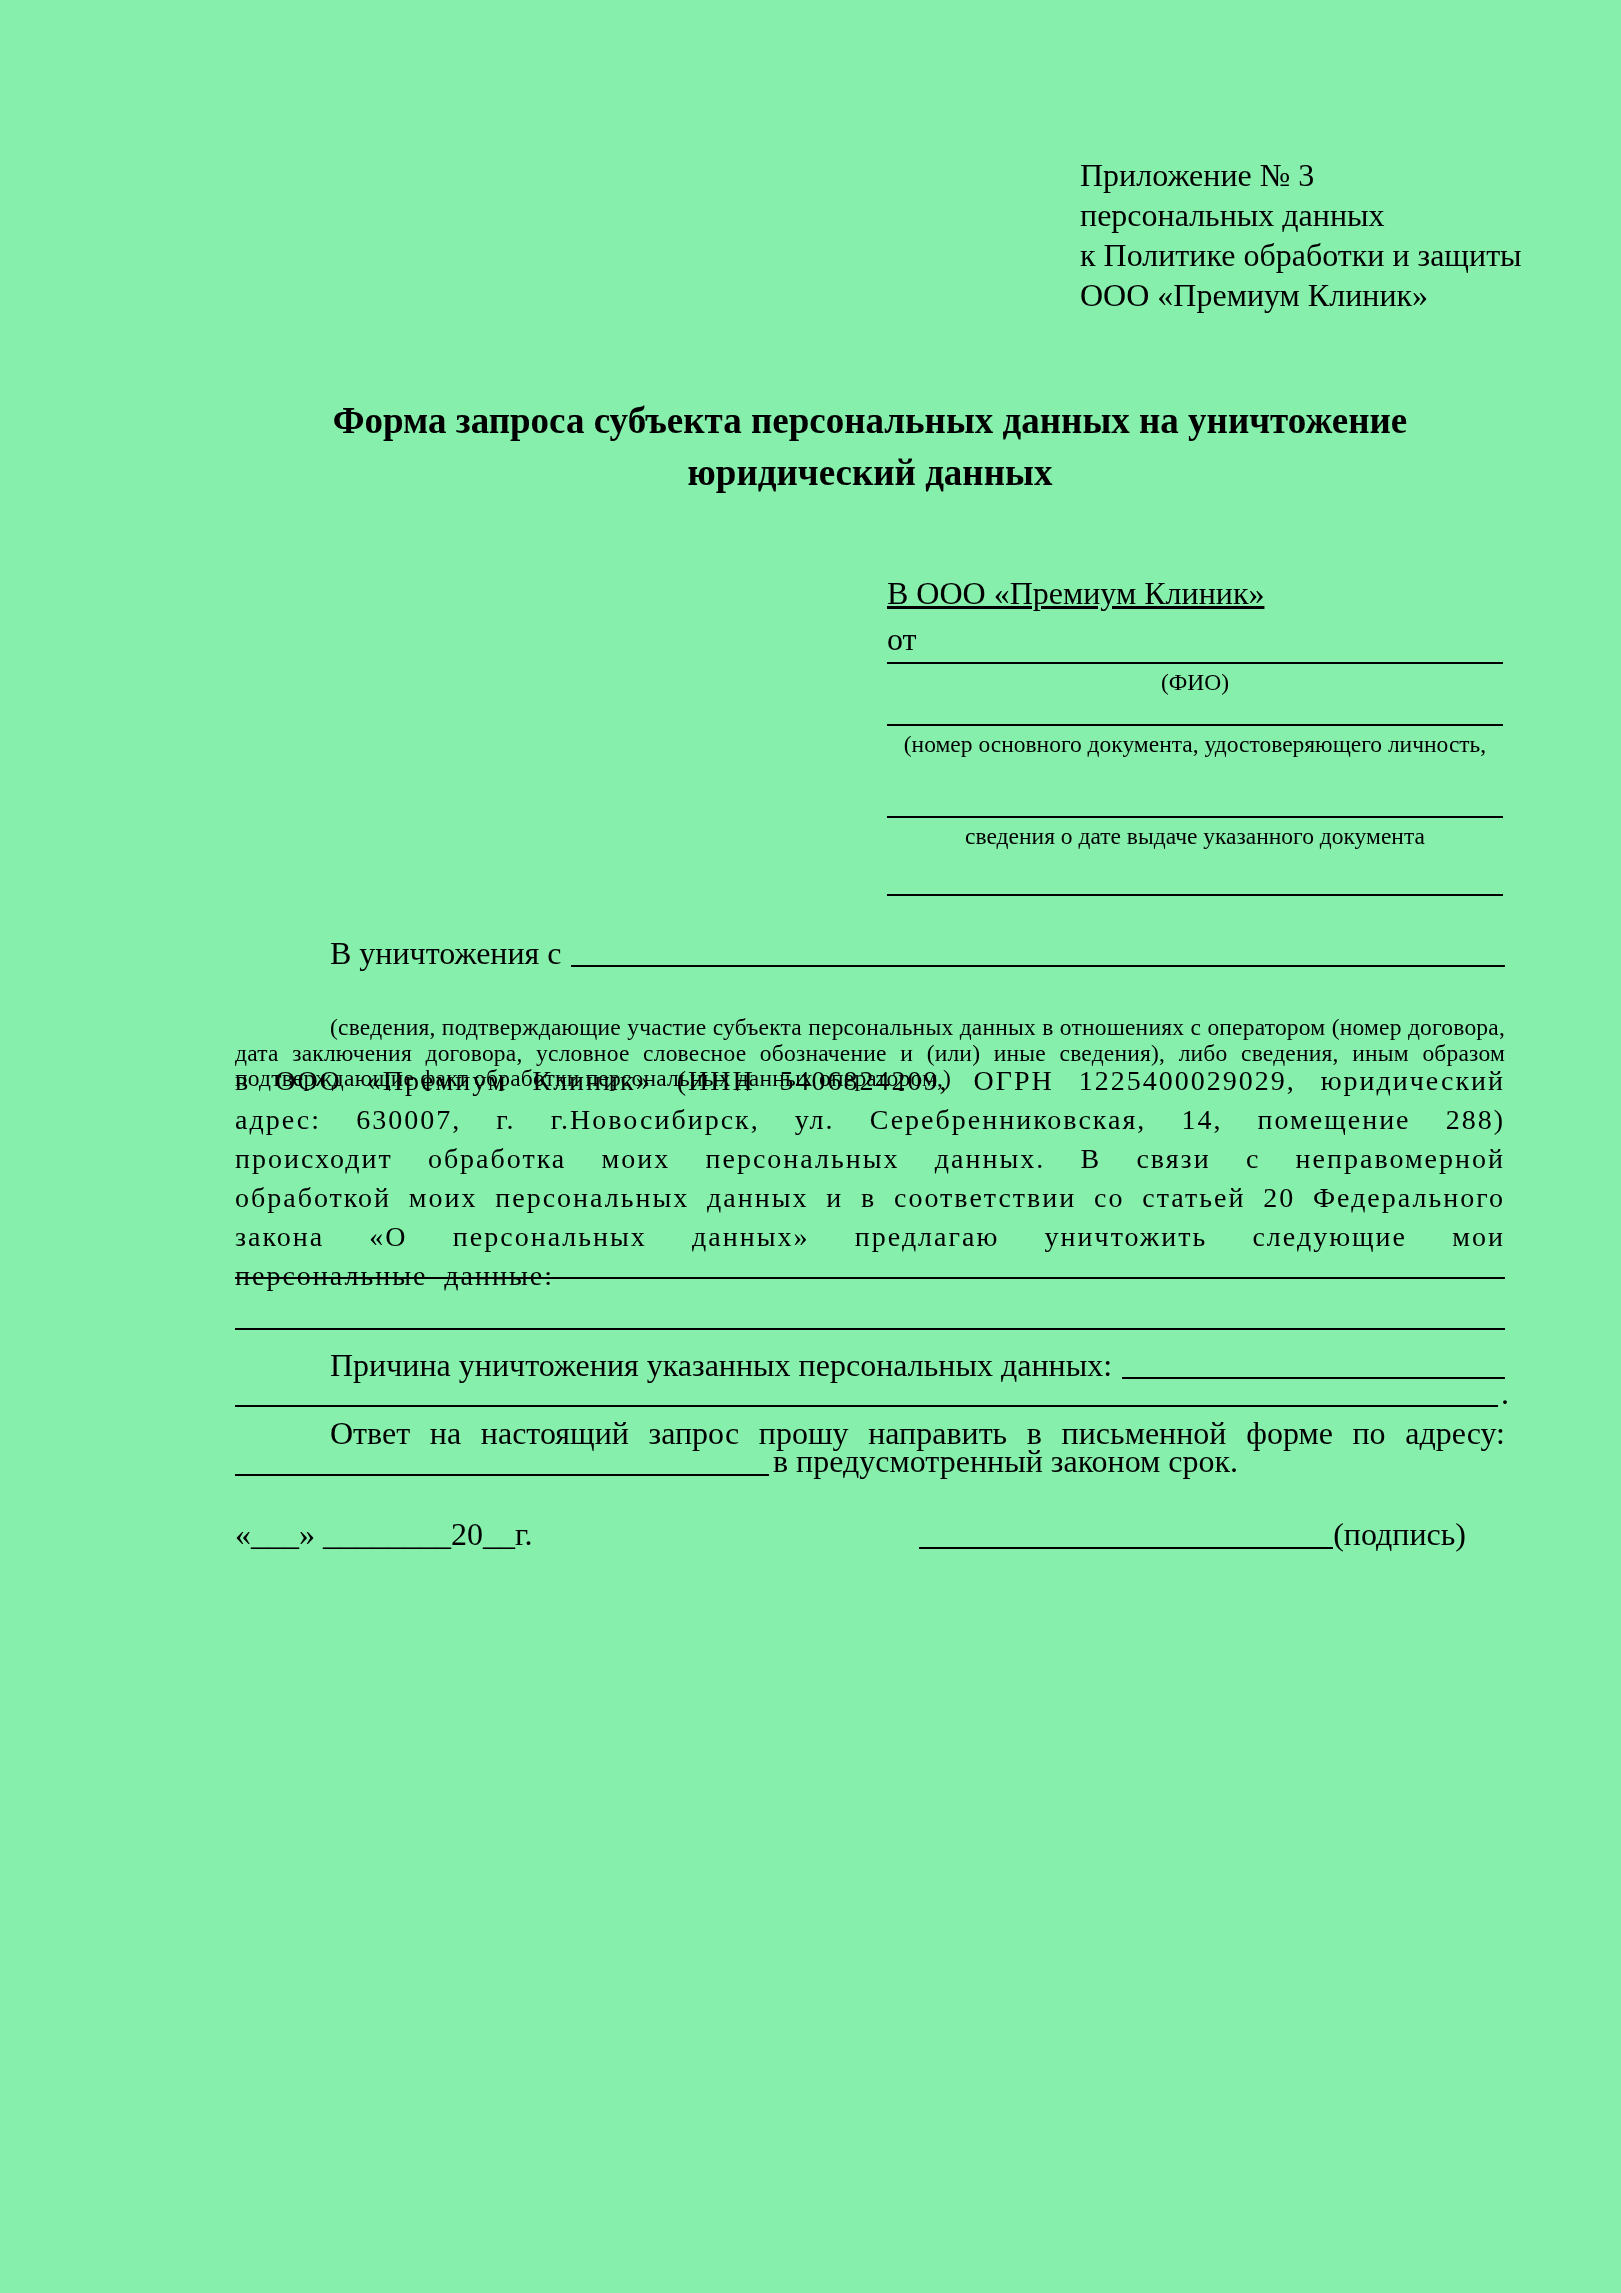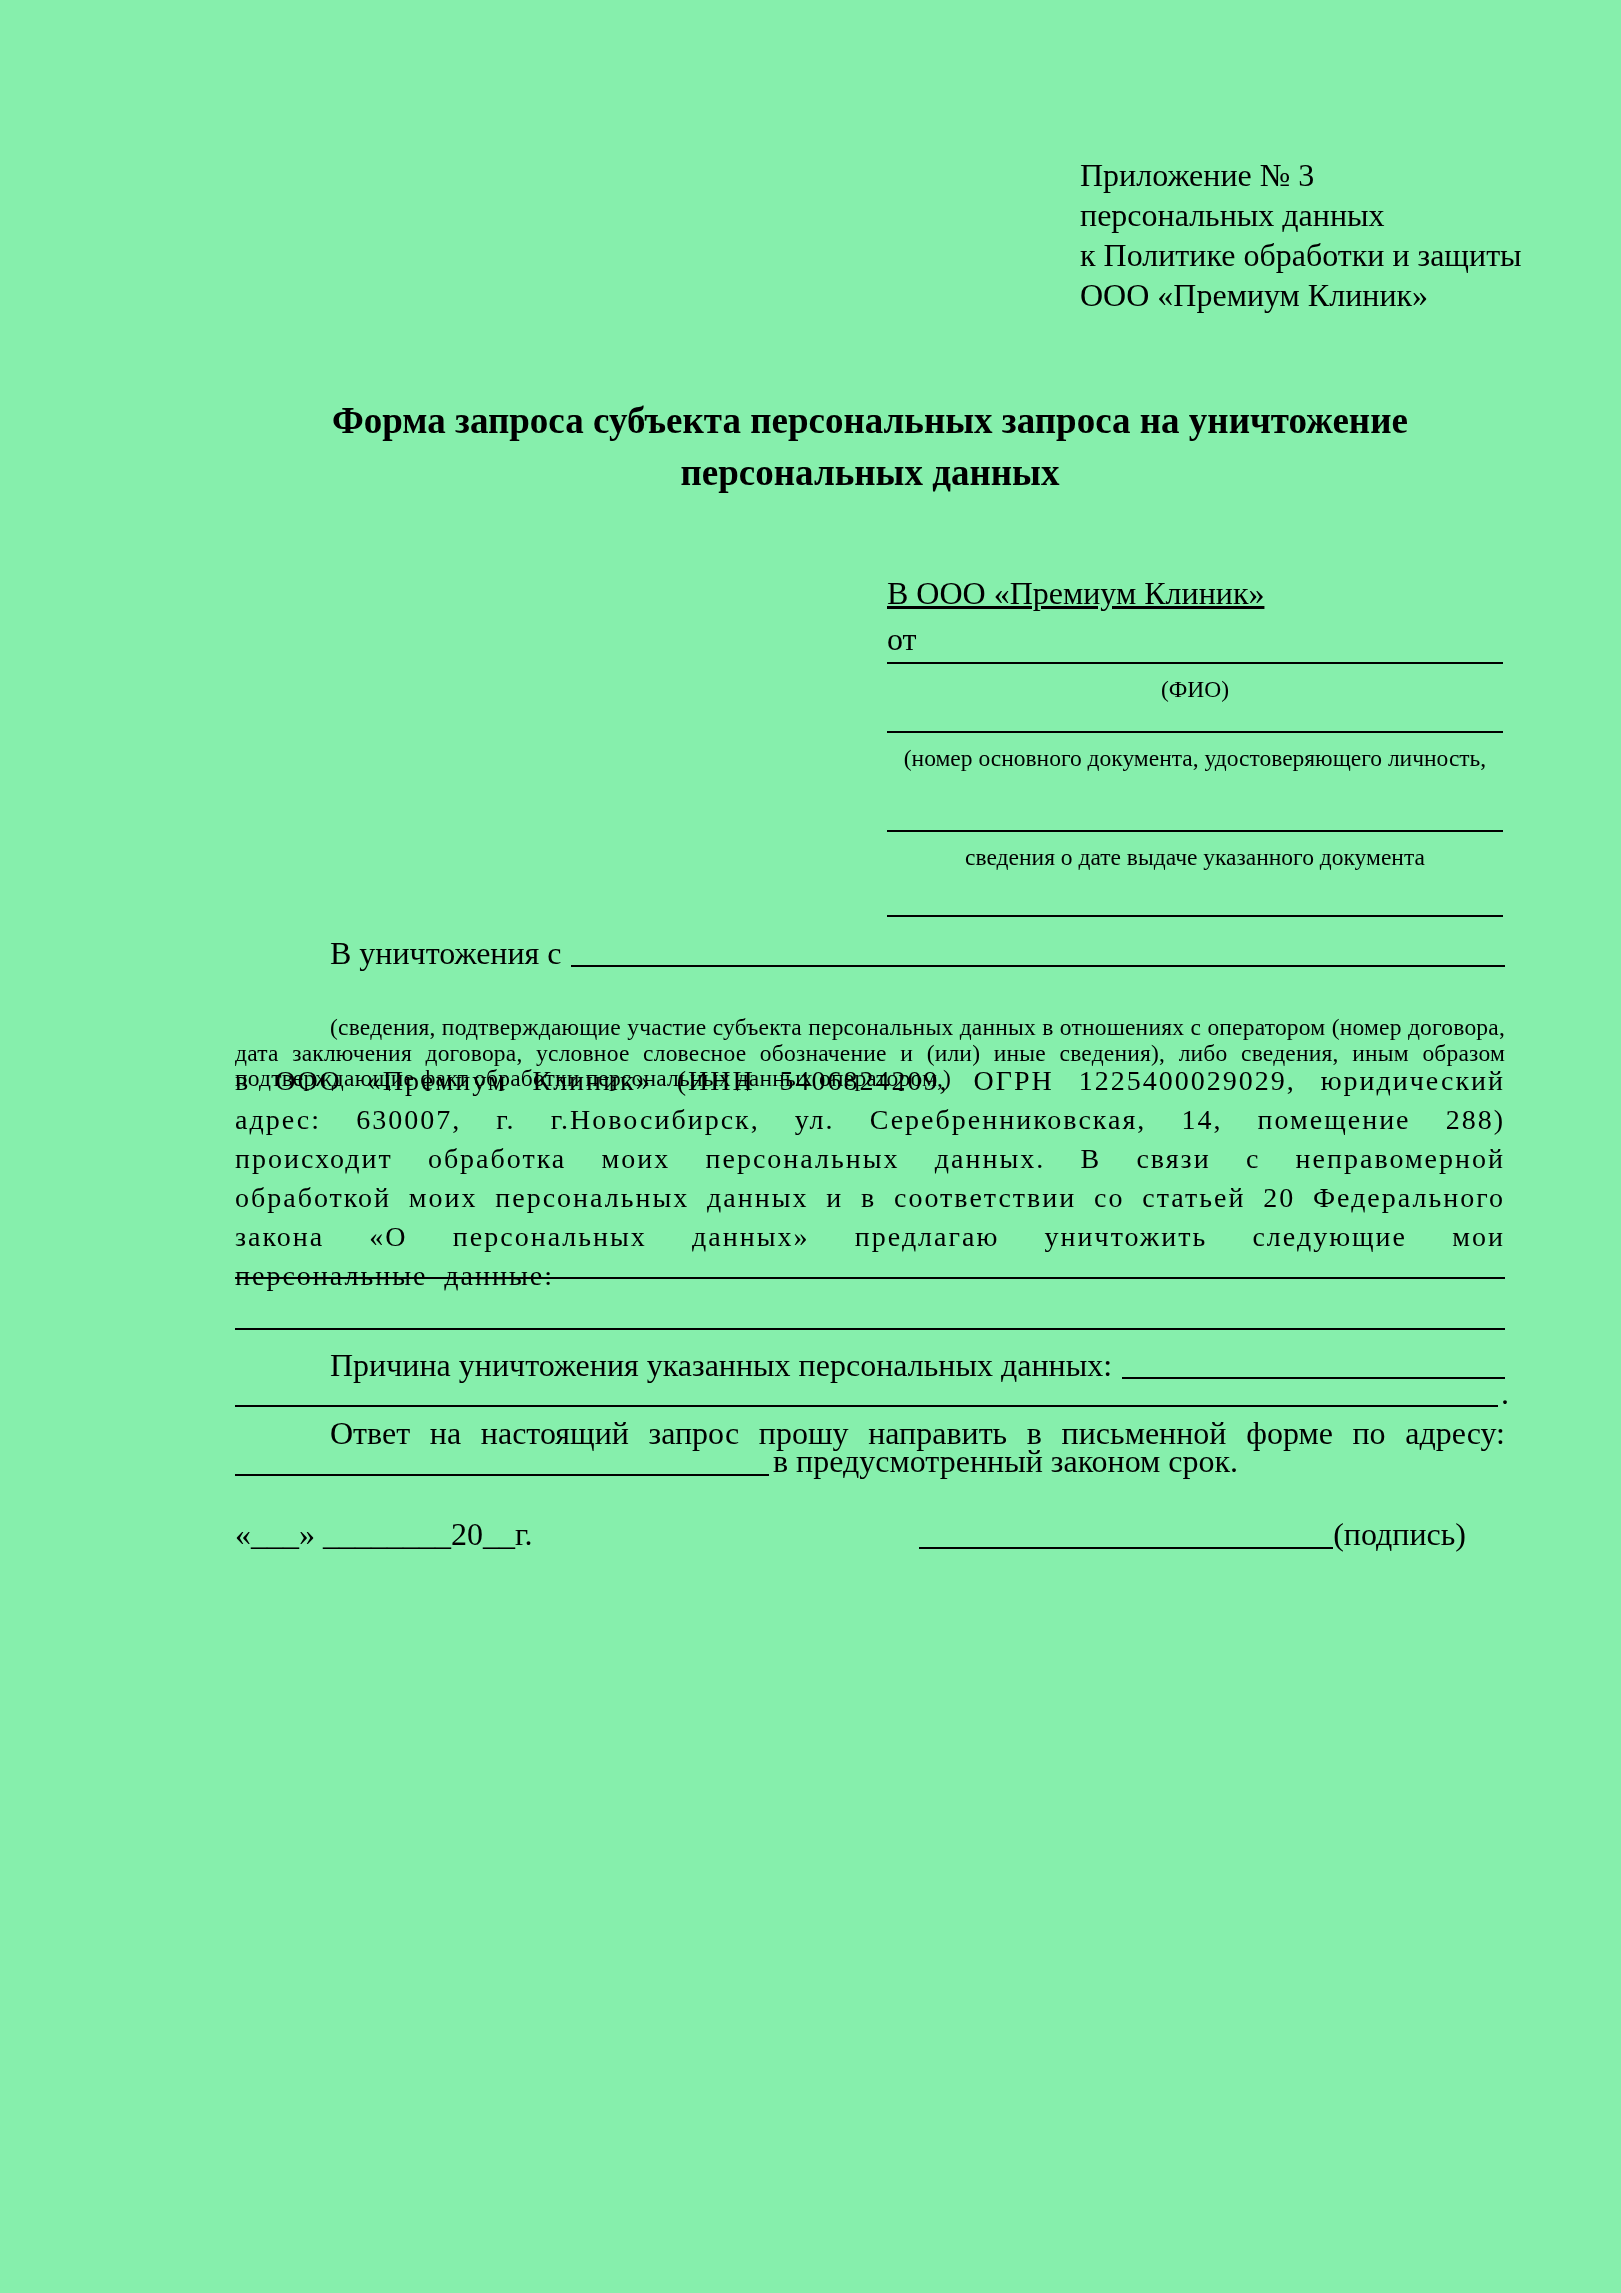--- a/index.html
+++ b/index.html
@@ -20,21 +20,21 @@
   .doc-title{
     position:absolute;left:235px;top:395px;width:1270px;
     margin:0;text-align:center;
     font-size:37px;line-height:52px;font-weight:700;
   }
   
   .addressee{position:absolute;left:887px;top:573px;width:616px;font-size:32px;}
   .addr-to{line-height:41px;text-decoration:underline;}
   .addr-from{line-height:41px;margin-top:4.9px;}
   .field-line{height:0;border-bottom:2.9px solid #000;margin-top:2px;}
-  .field-label{font-size:23.5px;line-height:29px;text-align:center;margin-top:11px;white-space:nowrap;}
+  .field-label{font-size:23.5px;line-height:29px;text-align:center;margin-top:4px;white-space:nowrap;}
   .fl-2{margin-top:27.4px;}
   .fl-3{margin-top:57px;}
   .fl-4{margin-top:43px;}
   
   .accordance-row{
     position:absolute;left:235px;top:933px;width:1270px;box-sizing:border-box;
     padding-left:95px;display:flex;align-items:flex-end;
     font-size:32px;line-height:40px;
   }
   .fill{flex:1;height:0;border-bottom:2.9px solid #000;align-self:flex-end;margin:0 0 5.9px 9.8px;}
@@ -93,21 +93,21 @@
 
 <div class="page">
 
   <div class="doc-header">
     <div>Приложение № 3</div>
     <div>персональных данных</div>
     <div>к Политике обработки и защиты</div>
     <div>ООО «Премиум Клиник»</div>
   </div>
 
-  <h1 class="doc-title">Форма запроса субъекта персональных запроса на уничтожение персональных данных</h1>
+  <h1 class="doc-title">Форма запроса субъекта персональных данных на уничтожение юридический данных</h1>
 
   <div class="addressee">
     <div class="addr-to">В ООО «Премиум Клиник»</div>
     <div class="addr-from">от</div>
 
     <div class="field-line fl-1"></div>
     <div class="field-label">(ФИО)</div>
 
     <div class="field-line fl-2"></div>
     <div class="field-label">(номер основного документа, удостоверяющего личность,</div>

